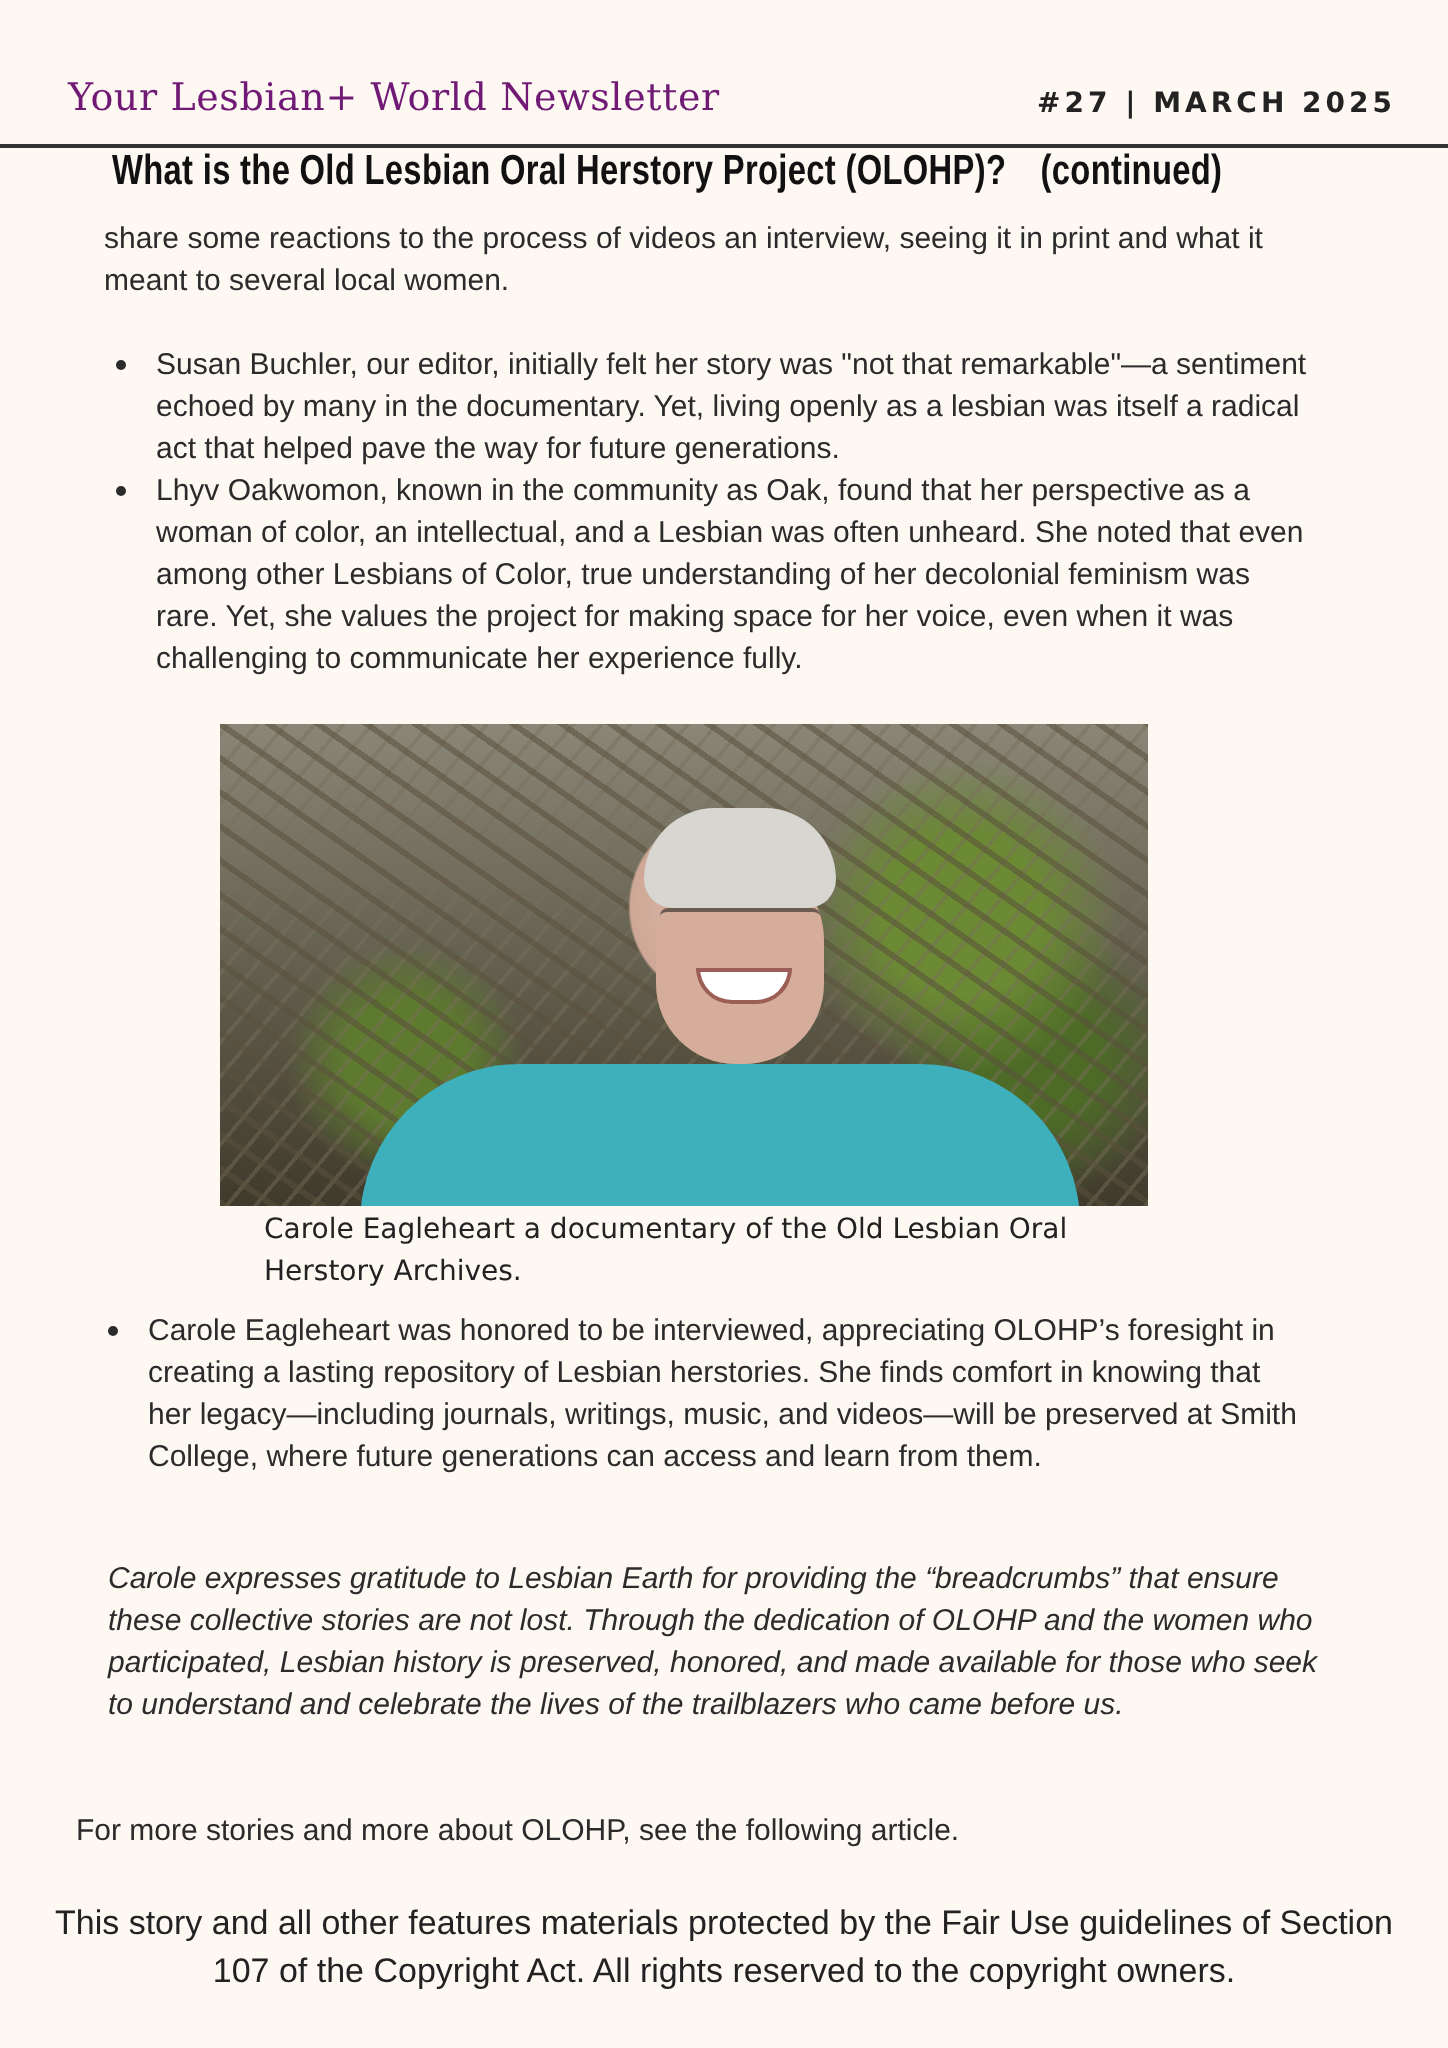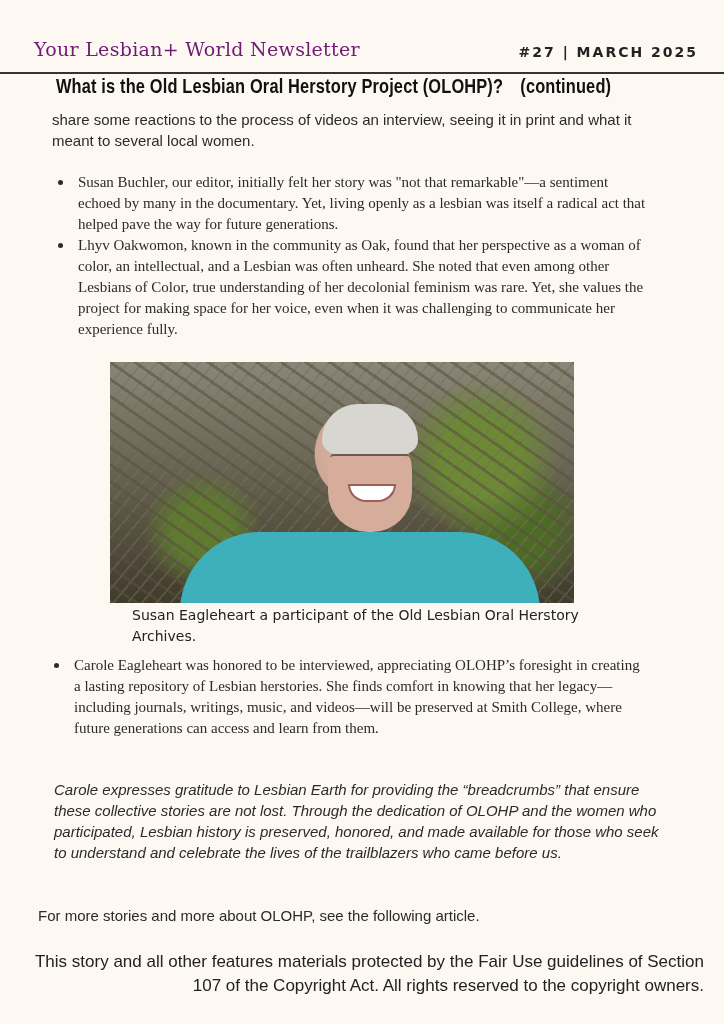--- a/index.html
+++ b/index.html
@@ -32,21 +32,21 @@
     font-weight:bold; font-size:21px; color:#111;
     transform:scaleX(0.78); transform-origin:left top;
     width:820px; letter-spacing:0.2px;
     white-space:nowrap; line-height:28px;
   }
   .headline .cont { margin-left:22px; }
   .body-text {
     font-size:15px; line-height:21px; color:#2b2b2b;
   }
   .intro { position:absolute; left:52px; top:109px; width:620px; }
-  ul.bullets { list-style:none; margin:0; padding:0;font-family:Liberation Serif, serif; }
+  ul.bullets { list-style:none; margin:0; padding:0; }
   ul.bullets li { position:relative; padding-left:24px; }
   ul.bullets li .dot {
     position:absolute; left:4px; top:8px; width:5px; height:5px;
     border-radius:50%; background:#2b2b2b;
   }
   .list1 { position:absolute; left:54px; top:172px; width:600px; }
   .photo {
     position:absolute; left:110px; top:362px; width:464px; height:241px;
     overflow:hidden;
     background:
@@ -80,21 +80,21 @@
     border-radius:120px 120px 0 0; background:#3db0bb;
   }
   .caption {
     position:absolute; left:132px; top:605px; width:460px;
     font-family:"DejaVu Sans", sans-serif; font-size:14px; line-height:21px; color:#222;
   }
   .list2 { position:absolute; left:50px; top:655px; width:600px; }
   .para1 { position:absolute; left:54px; top:779px; width:620px;font-style:italic; }
   .para2 { position:absolute; left:38px; top:905px; width:620px; }
   .footer {
-    position:absolute; left:20px; top:950px; width:684px; text-align:right;
+    position:absolute; left:20px; top:950px; width:684px; text-align:center;
     font-size:17px; line-height:24px; color:#222;
   }
 </style>
 </head>
 <body>
 
 <div class="masthead-title">Your Lesbian+ World Newsletter</div>
 <div class="issue">#27 | MARCH 2025</div>
 <div class="rule"></div>
 
@@ -116,21 +116,21 @@
 </ul>
 
 <div class="photo" role="img" aria-label="Carole Eagleheart smiling outdoors in front of mangrove trees, wearing a teal shirt">
   <div class="shirt"></div>
   <div class="face"></div>
   <div class="hair"></div>
   <div class="glasses"></div>
   <div class="smile"></div>
 </div>
 
-<div class="caption">Susan Eagleheart a participant of the  Old Lesbian Oral Herstory Archives.</div>
+<div class="caption">Carole Eagleheart a documentary of the  Old Lesbian Oral Herstory Archives.</div>
 
 <ul class="bullets body-text list2">
   <li>
     <span class="dot"></span>
     <span>Carole Eagleheart was honored to be interviewed, appreciating OLOHP’s foresight in creating a lasting repository of Lesbian herstories. She finds comfort in knowing that her legacy—including journals, writings, music, and videos—will be preserved at Smith College, where future generations can access and learn from them.</span>
   </li>
 </ul>
 
 <p class="para1 body-text" style="margin:0">Carole expresses gratitude to Lesbian Earth for providing the “breadcrumbs” that ensure these collective stories are not lost. Through the dedication of OLOHP and the women who participated, Lesbian history is preserved, honored, and made available for those who seek to understand and celebrate the lives of the trailblazers who came before us.</p>
 <p class="para2 body-text" style="margin:0">For more stories and more about OLOHP,  see the following article.</p>

